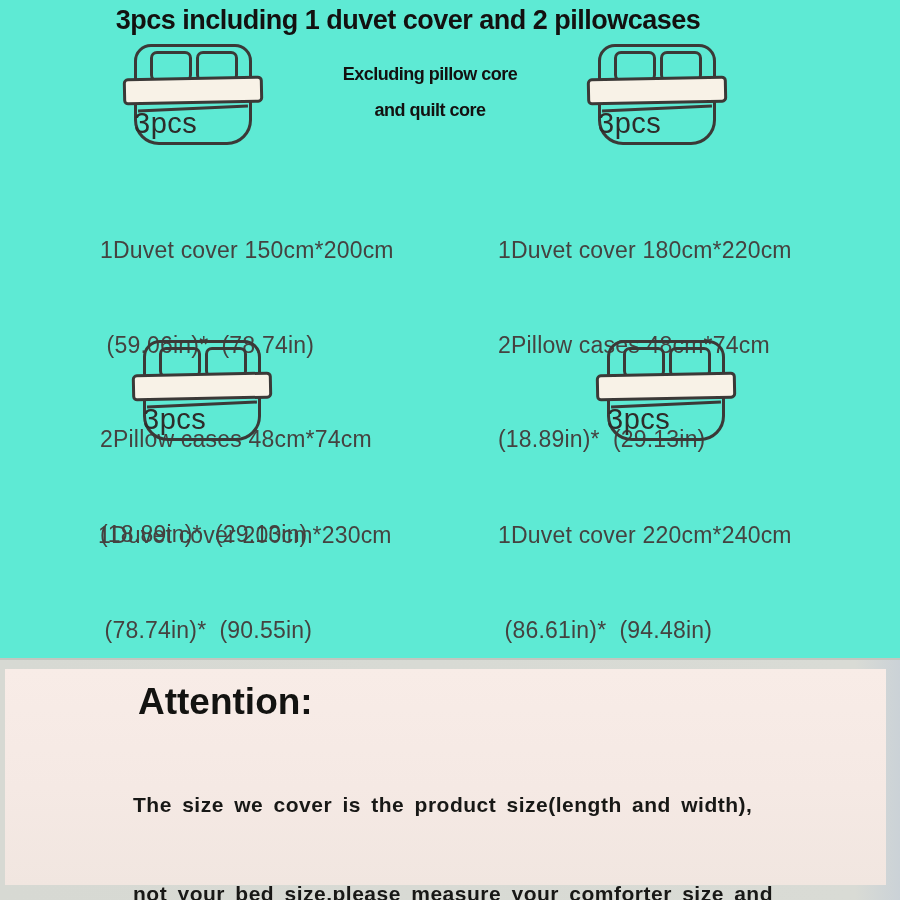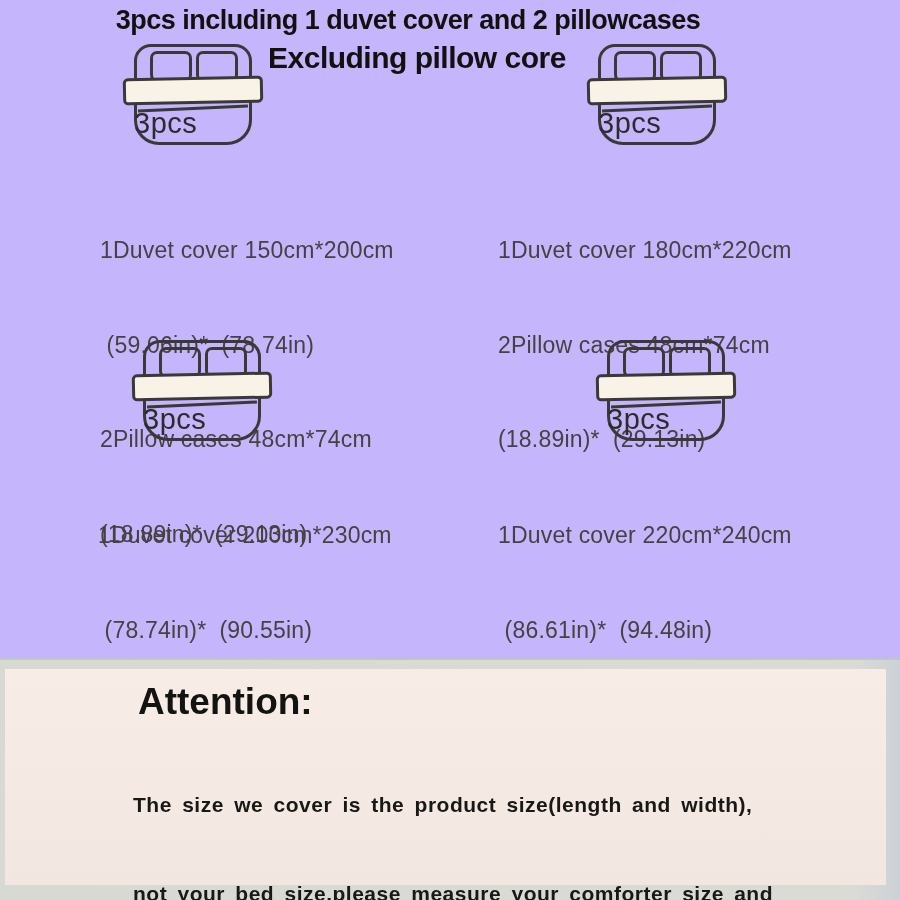--- a/index.html
+++ b/index.html
@@ -1,35 +1,35 @@
 <!DOCTYPE html>
 <html><head>
 <meta charset="utf-8">
 <style>
   html,body { margin:0; padding:0; }
   .canvas {
     position:relative;
     width:900px; height:900px;
-    background:#c4b5fd;
+    background:#5eead4;
     font-family:"Liberation Sans","DejaVu Sans",sans-serif;
     overflow:hidden;
     color:#141210;
   }
 
   
   .main-title {
     position:absolute; top:5px; left:-42px; width:900px;
     text-align:center;
     font-size:27px; font-weight:bold; letter-spacing:-0.5px;
     color:#131110;
   }
   .note {
-    position:absolute; top:40px; left:268px; width:324px;
-    text-align:left;
-    font-size:30px; font-weight:bold; letter-spacing:-0.5px;
+    position:absolute; top:56px; left:268px; width:324px;
+    text-align:center;
+    font-size:18px; font-weight:bold; letter-spacing:-0.5px;
     line-height:36px; color:#131110;
   }
 
   
   .bed { position:absolute; width:118px; height:101px; }
   .bed-body {
     position:absolute; left:0; top:0; right:0; bottom:0;
     border:3px solid #3b3937;
     border-radius:17px 17px 25px 25px;
   }
@@ -104,20 +104,21 @@
     <div class="bed-body"></div>
     <div class="pillow pillow-left"></div>
     <div class="pillow pillow-right"></div>
     <div class="bed-band"></div>
     <div class="bed-fold"></div>
     <div class="bed-label">3pcs</div>
   </div>
 
   <div class="note">
     <div>Excluding pillow core</div>
+    <div>and quilt core</div>
   </div>
 
   <div class="bed bed-2">
     <div class="bed-body"></div>
     <div class="pillow pillow-left"></div>
     <div class="pillow pillow-right"></div>
     <div class="bed-band"></div>
     <div class="bed-fold"></div>
     <div class="bed-label">3pcs</div>
   </div>

